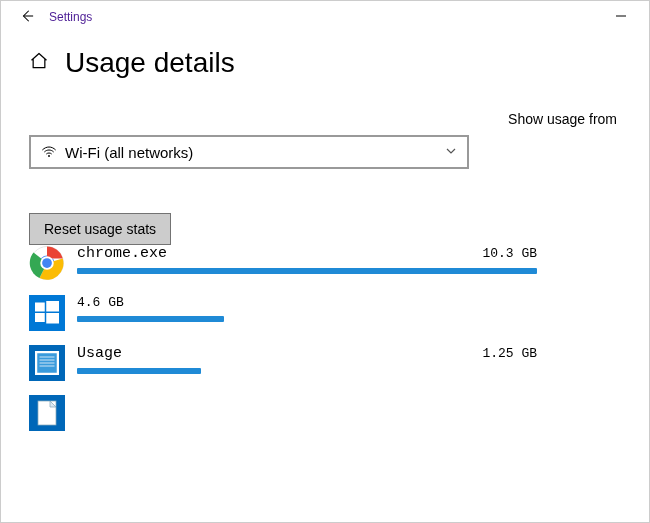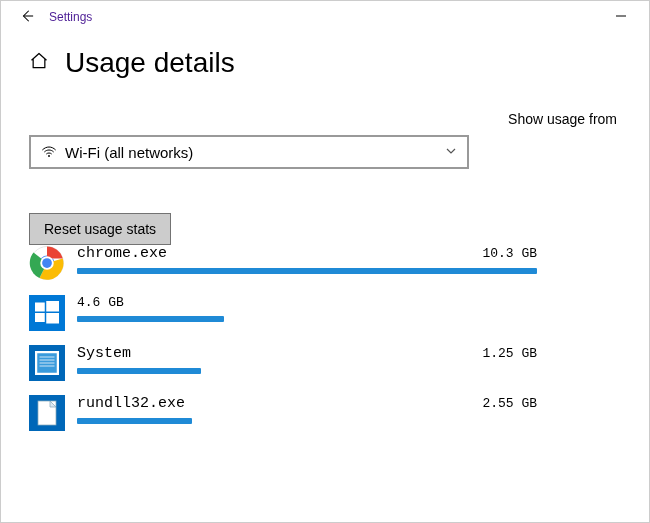--- a/index.html
+++ b/index.html
@@ -221,36 +221,29 @@
             <rect x="8" y="8" width="32" height="32" fill="#fff"></rect>
             <rect x="11" y="11" width="26" height="26" fill="#3a9bdc"></rect>
             <line x1="14" y1="16" x2="34" y2="16" stroke="#fff" stroke-width="1"></line>
             <line x1="14" y1="20" x2="34" y2="20" stroke="#fff" stroke-width="1"></line>
             <line x1="14" y1="24" x2="34" y2="24" stroke="#fff" stroke-width="1"></line>
             <line x1="14" y1="28" x2="34" y2="28" stroke="#fff" stroke-width="1"></line>
           </svg>
         </div>
         <div class="app-body">
           <div class="app-top">
-            <span class="app-name">System</span>
+            <span class="app-name">Usage</span>
             <span class="app-size">1.25 GB</span>
           </div>
           <div class="app-bar" style="width: 124.2px; background: rgb(31, 138, 214);"></div>
         </div>
       </div>
       <div class="app-row">
         <div class="app-icon">
           <svg width="36" height="36" viewBox="0 0 48 48">
             <rect width="48" height="48" fill="#0067b8"></rect>
             <rect x="12" y="8" width="24" height="32" fill="#fff" stroke="#8ab" stroke-width="1"></rect>
             <path d="M28 8 L36 16 L28 16 Z" fill="#dce8f2" stroke="#8ab" stroke-width="1"></path>
           </svg>
         </div>
-        <div class="app-body">
-          <div class="app-top">
-            <span class="app-name">rundll32.exe</span>
-            <span class="app-size">2.55 GB</span>
-          </div>
-          <div class="app-bar" style="width: 115px; background: rgb(31, 138, 214);"></div>
-        </div>
       </div>
     </div>
 </div>
 
 </body></html>

